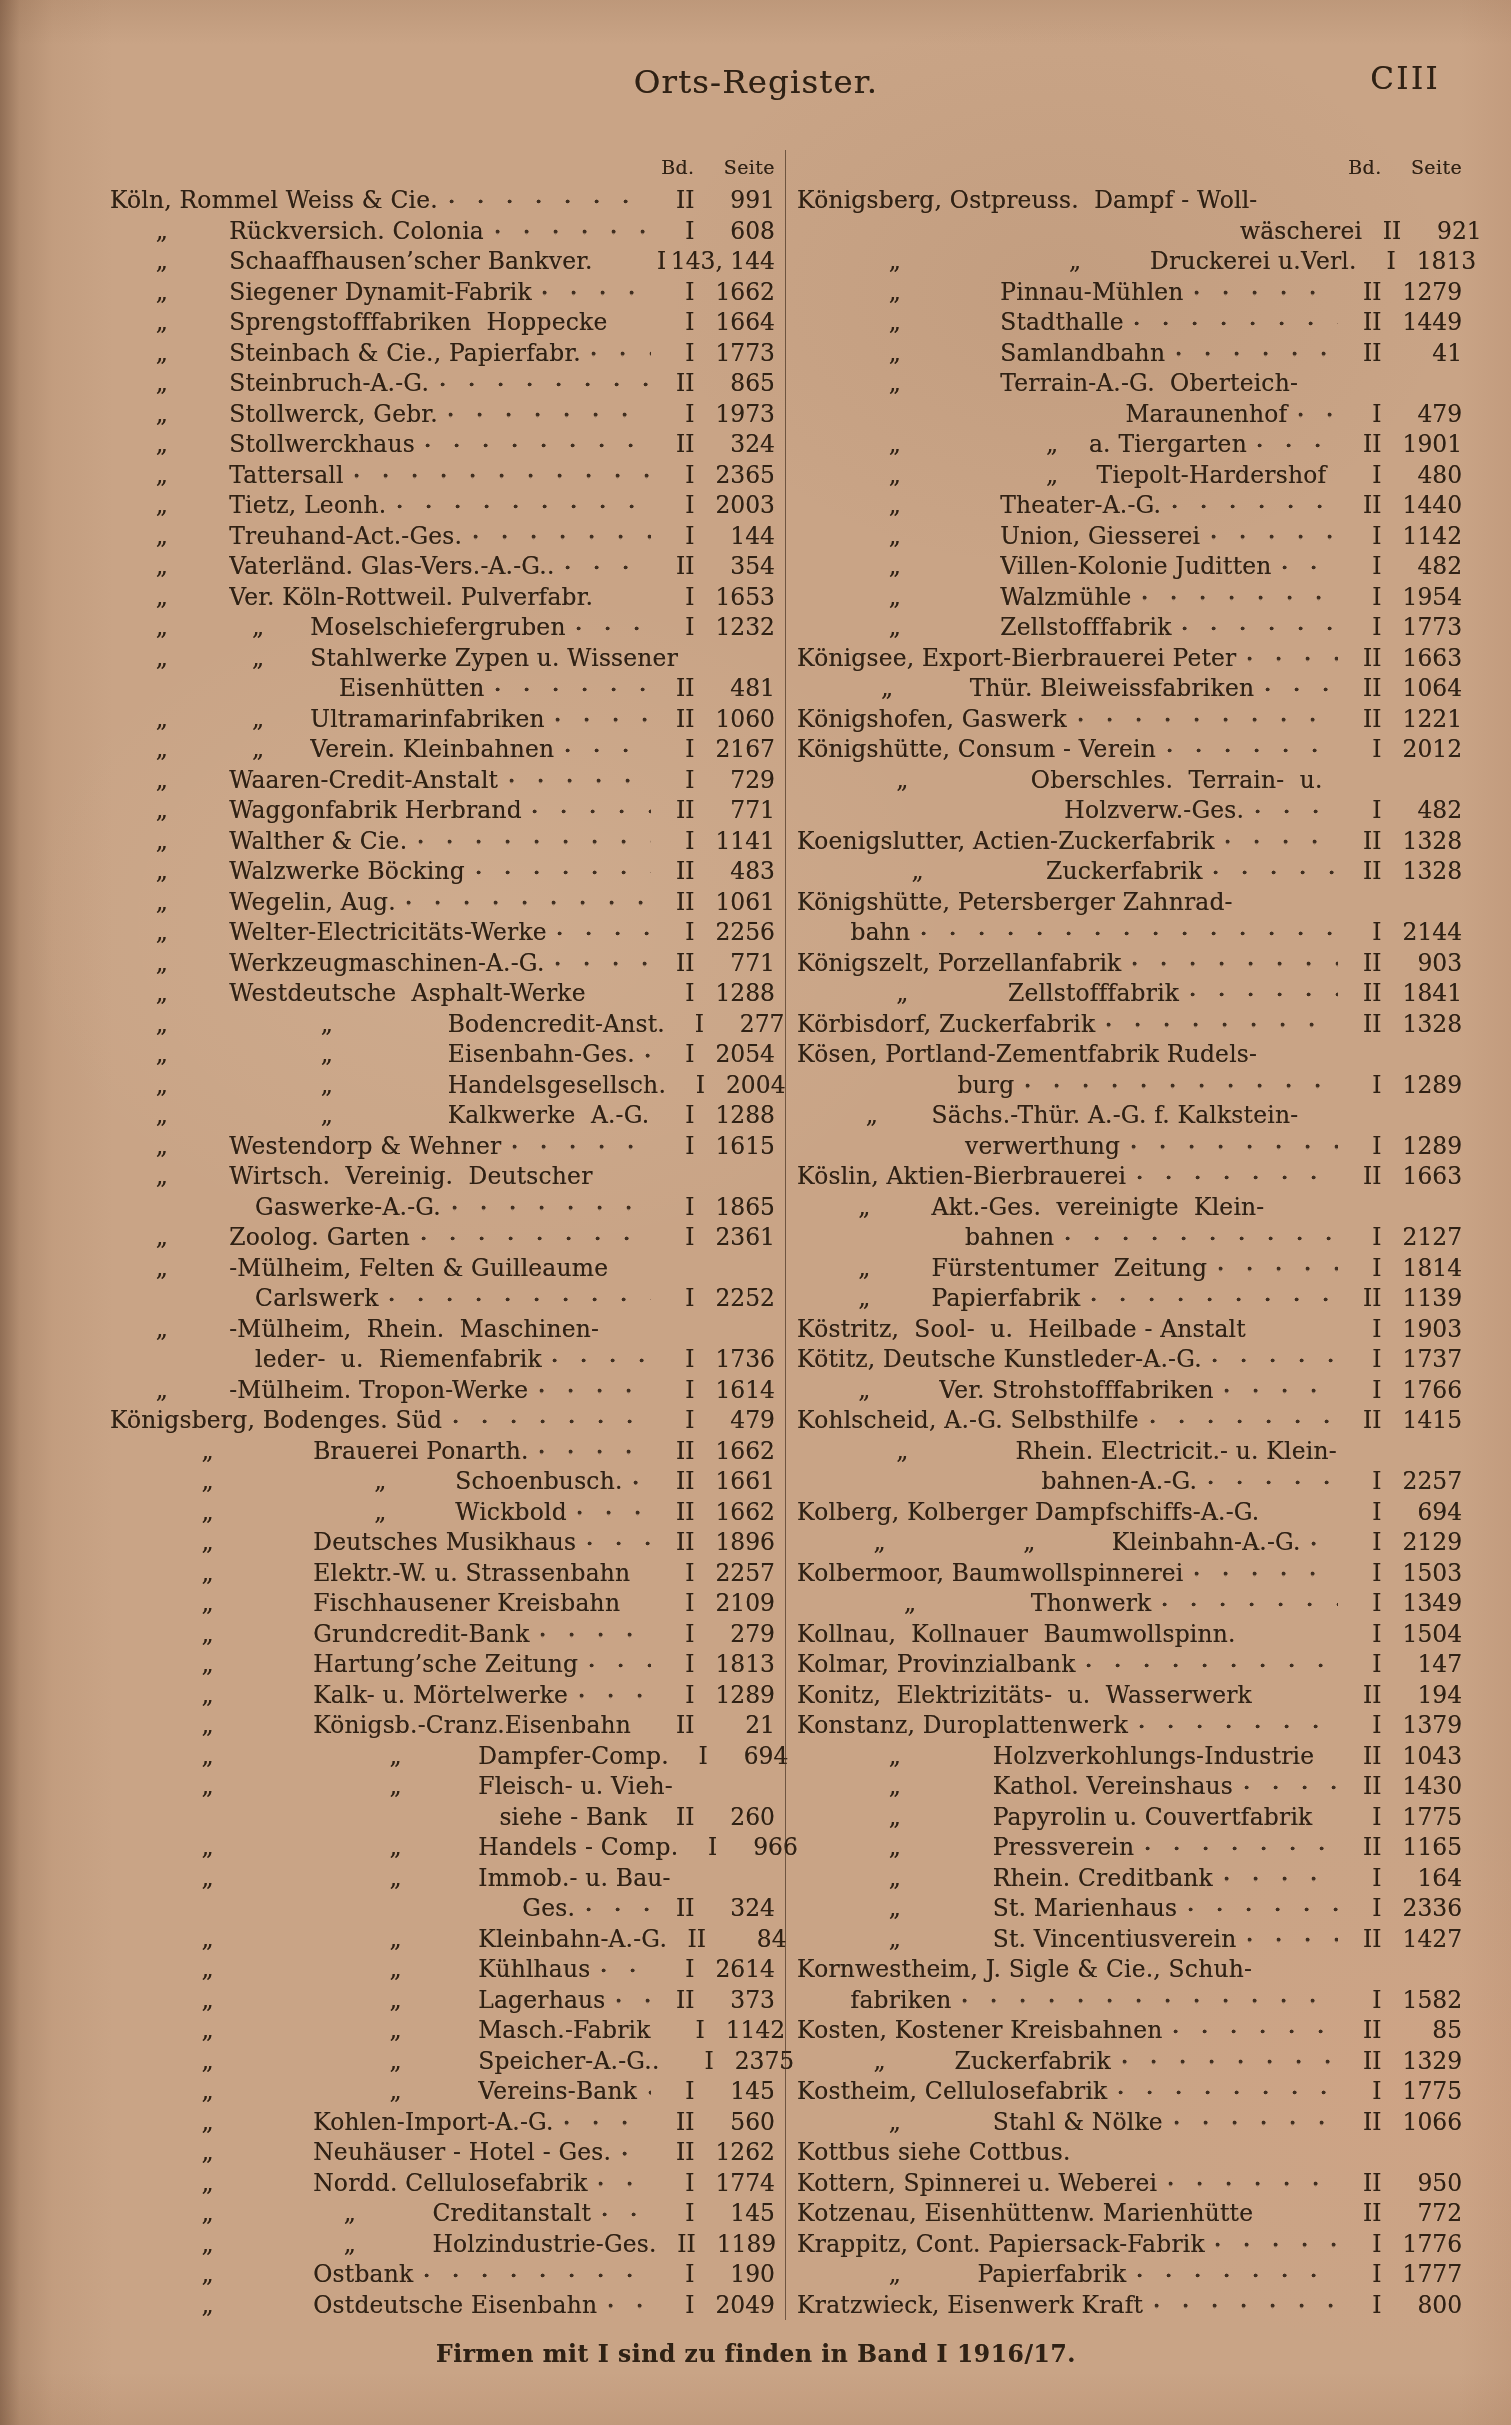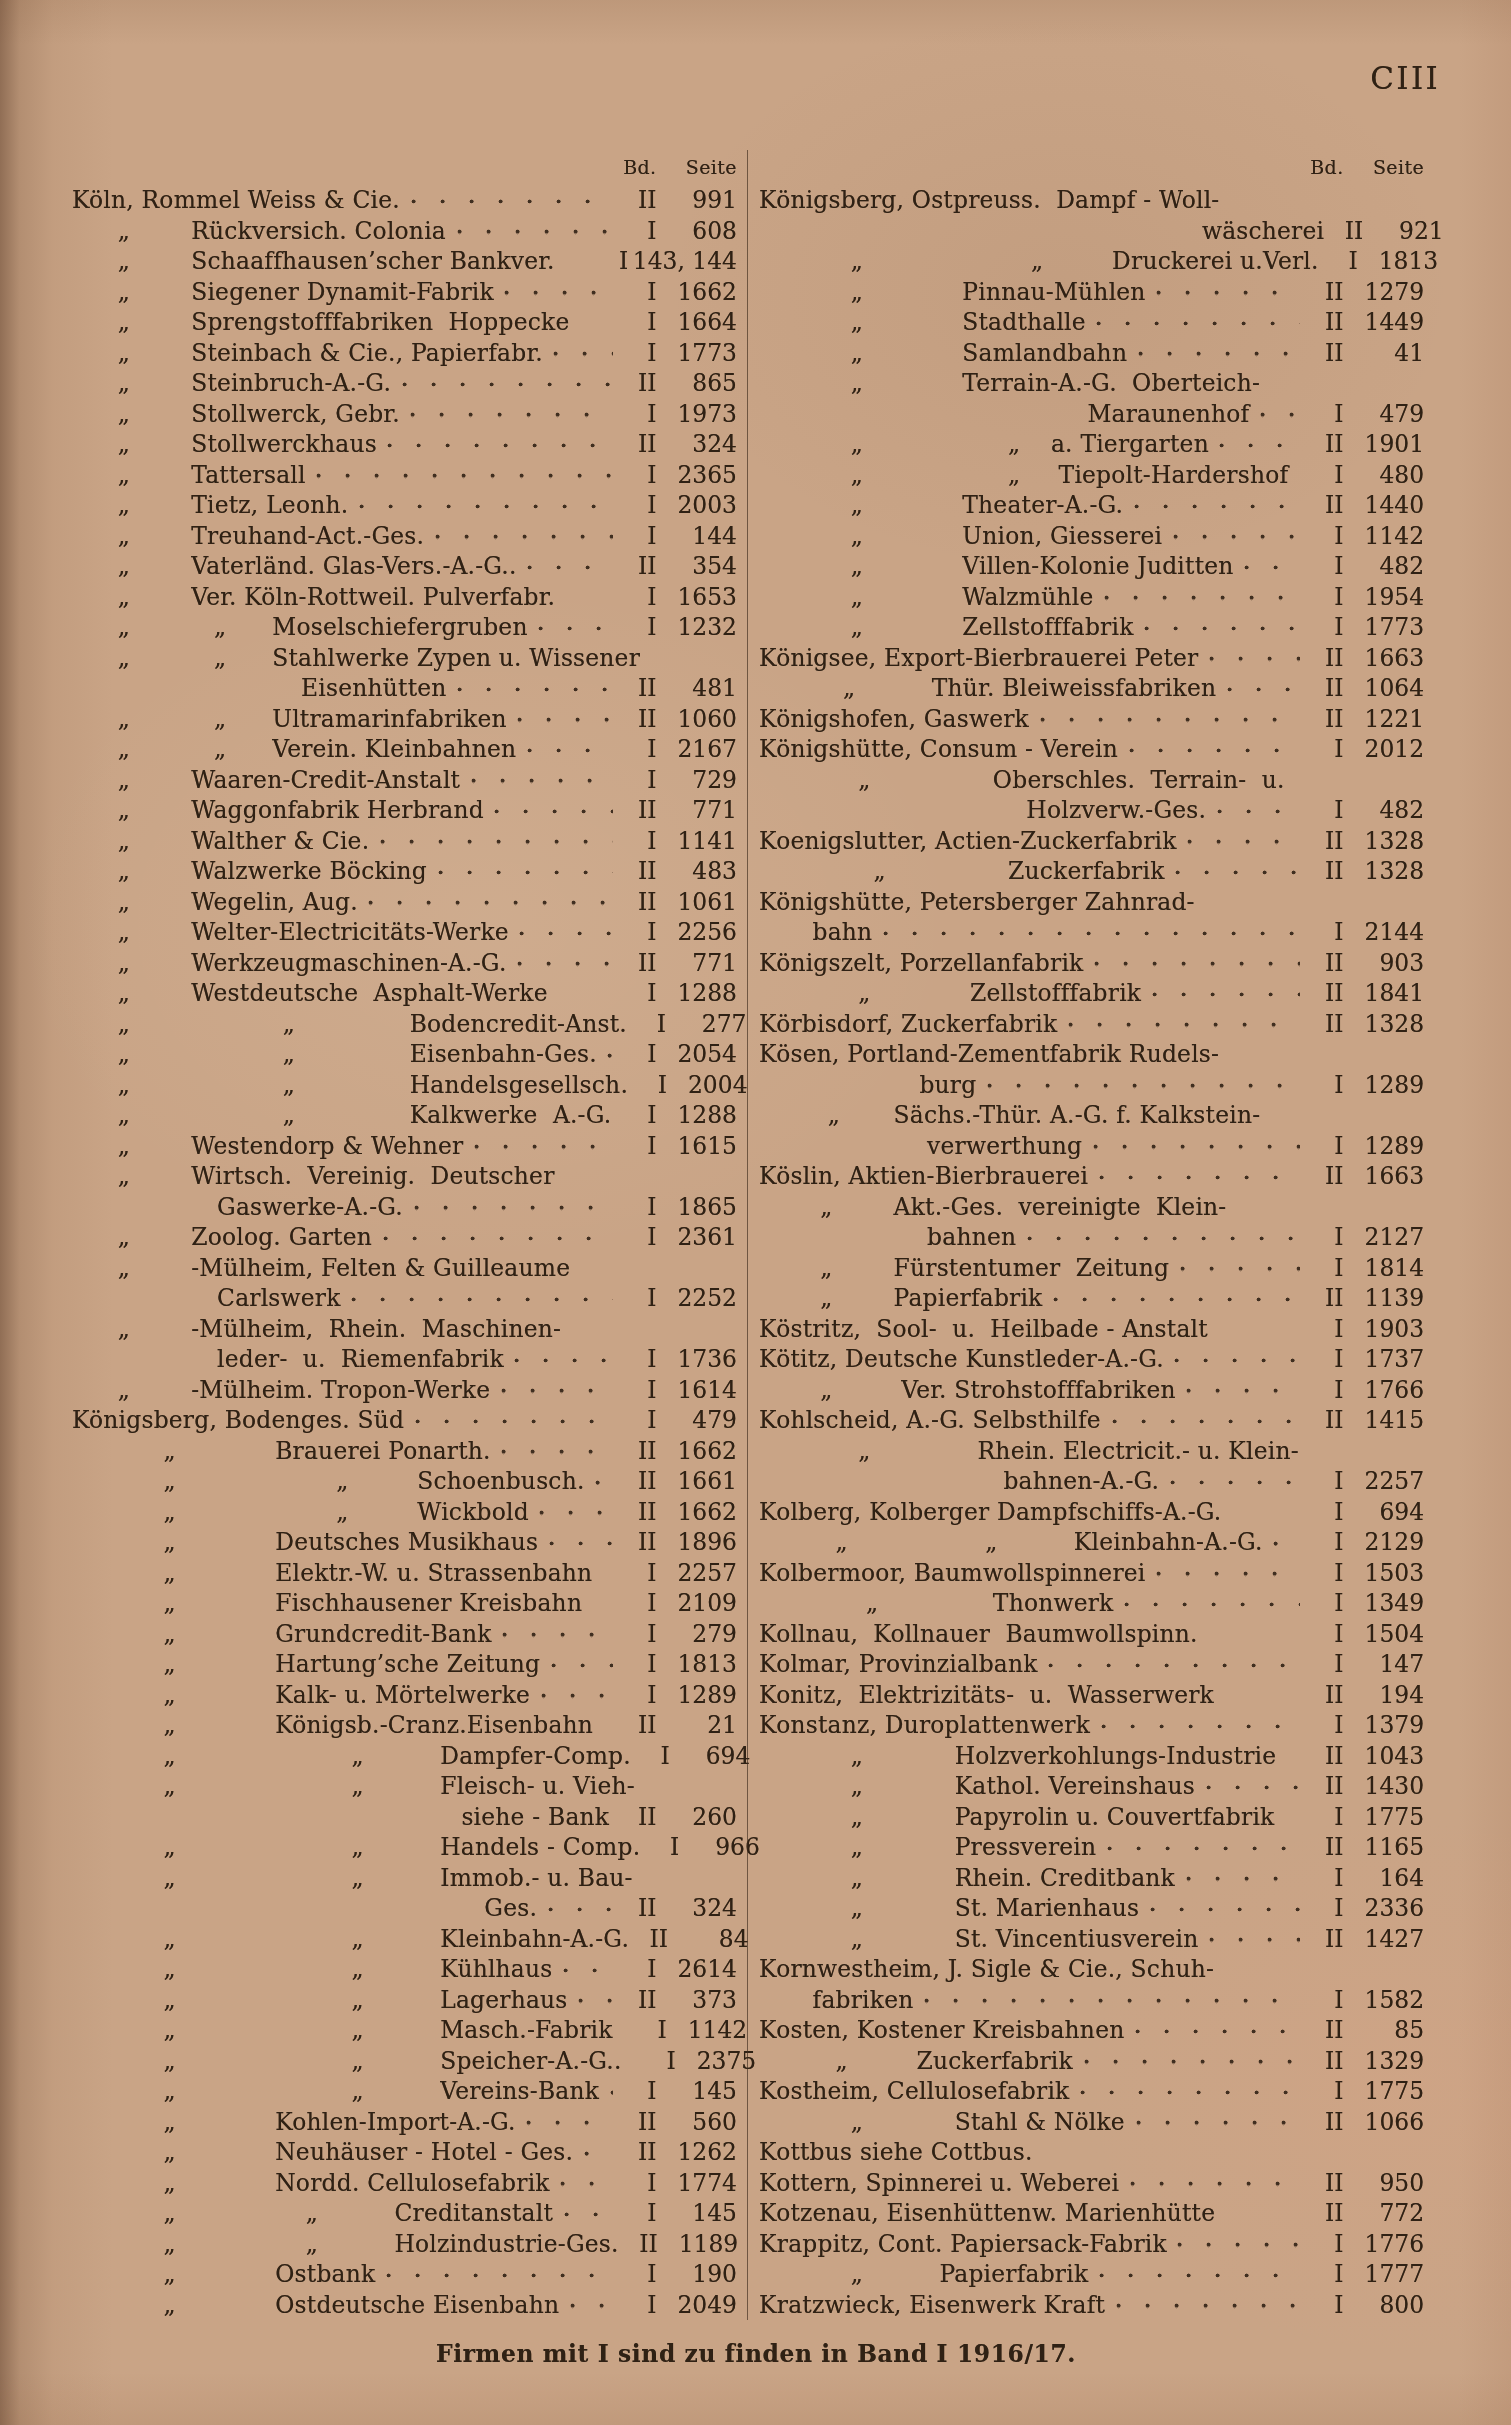--- a/index.html
+++ b/index.html
@@ -22,21 +22,21 @@
       #c9a486;
     text-shadow:0 0 0.5px rgba(47,33,20,0.55);
   }
   .header{position:relative;padding-top:63px;height:48px;}
   .title{
     text-align:center;font-size:32.5px;letter-spacing:1.1px;
   }
   .folio{
     position:absolute;top:60px;right:72px;font-size:31px;letter-spacing:2.3px;
   }
-  .columns{display:flex;margin-top:39px;padding:0 72px;align-items:stretch;}
+  .columns{display:flex;margin-top:39px;padding:0 110px;align-items:stretch;}
   .col{display:block;}
   .col-left{width:665px;flex:0 0 665px;}
   .col-right{
     width:665px;flex:0 0 665px;margin-left:9.8px;
     border-left:1.5px solid rgba(62,43,28,0.65);
     padding-left:11.3px;
   }
   .row{
     display:flex;align-items:baseline;
     height:30.5px;line-height:30.5px;font-size:23.4px;
@@ -58,20 +58,21 @@
     margin-top:20px;text-align:center;
     font-size:23.4px;font-weight:bold;letter-spacing:0.6px;
   }
 </style>
 </head>
 <body>
 
 <div class="sheet">
 
   <div class="header">
+    <div class="title">Orts-Register.</div>
     <div class="folio">CIII</div>
   </div>
 
   <div class="columns">
     <div class="col col-left" id="col-left">
       <div class="row head">
         <span class="lbl"></span>
         <span class="spacer"></span>
         <span class="vol">Bd.</span>
         <span class="pg">Seite</span>

